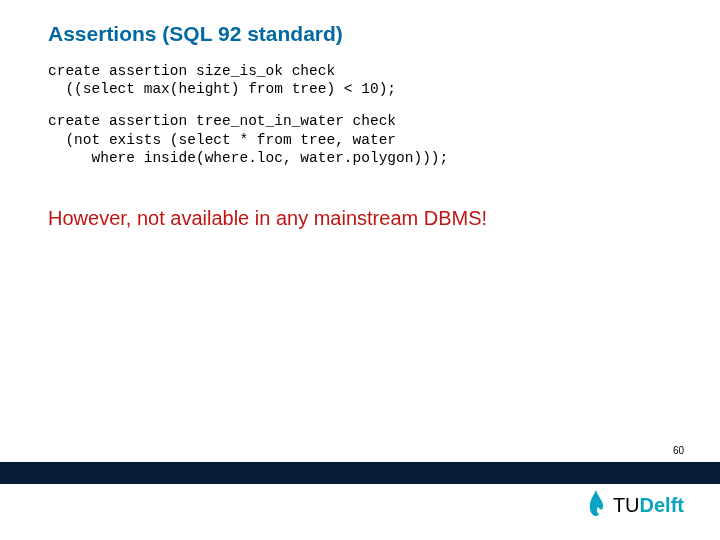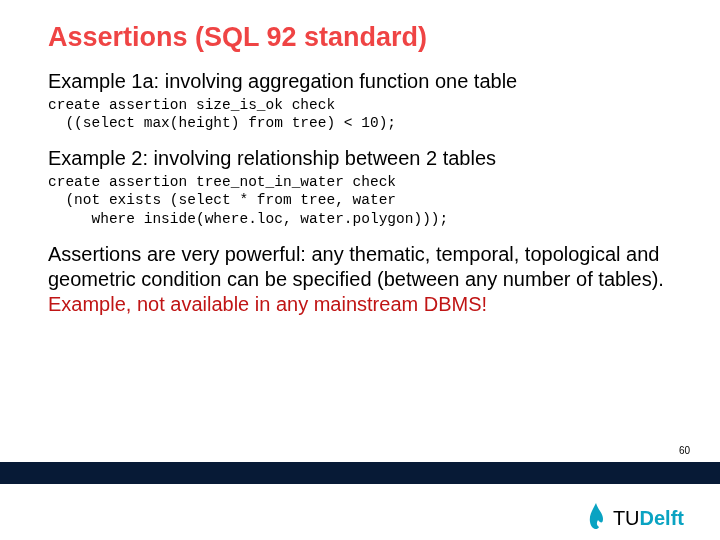--- a/index.html
+++ b/index.html
@@ -15,23 +15,23 @@
   .slide {
     position: relative;
     width: 720px;
     height: 540px;
     box-sizing: border-box;
   }
   .content {
     padding: 22px 48px 0 48px;
   }
   .title {
-    color: #ef4444;
+    color: #0369a1;
     font-weight: 700;
-    font-size: 27px;
+    font-size: 21px;
     margin: 0 0 16px 0;
     line-height: 1.15;
   }
   .example-h {
     font-size: 20px;
     margin: 0 0 2px 0;
     line-height: 1.25;
   }
   .code {
     font-family: "Courier New", Courier, monospace;
@@ -52,29 +52,29 @@
   .bottom-band {
     position: absolute;
     left: 0;
     right: 0;
     bottom: 56px;
     height: 22px;
     background: #071a36;
   }
   .page-num {
     position: absolute;
-    right: 30px;
+    right: 36px;
     bottom: 84px;
     font-size: 10px;
     color: #000;
   }
   .logo {
     position: absolute;
     right: 36px;
-    bottom: 5px;
+    bottom: 18px;
     display: flex;
     align-items: center;
     gap: 6px;
   }
   .logo-flame {
     width: 22px;
     height: 34px;
   }
   .logo-text {
     font-size: 20px;
@@ -89,33 +89,31 @@
   }
 </style>
 </head>
 <body>
 
 <div class="slide">
   <div class="content">
 
     <h1 class="title">Assertions (SQL 92 standard)</h1>
 
-    <p class="example-h">Example 1a: involving aggregation function one table</p>
     <pre class="code">create assertion size_is_ok check
   ((select max(height) from tree) &lt; 10);</pre>
 
 
-    <p class="example-h">Example 2: involving relationship between 2 tables</p>
     <pre class="code">create assertion tree_not_in_water check
   (not exists (select * from tree, water
      where inside(where.loc, water.polygon)));</pre>
 
     <p class="body-text">
-      <span>Assertions are very powerful: any thematic, temporal, topological and geometric condition can be specified (between any number of tables).</span><br>
-      <span class="warn">Example, not available in any mainstream DBMS!</span>
+      <br>
+      <span class="warn">However, not available in any mainstream DBMS!</span>
     </p>
 
   </div>
 
   <div class="page-num">60</div>
 
   <div class="bottom-band"></div>
 
   <div class="logo">
     <svg class="logo-flame" viewBox="0 0 22 34">

